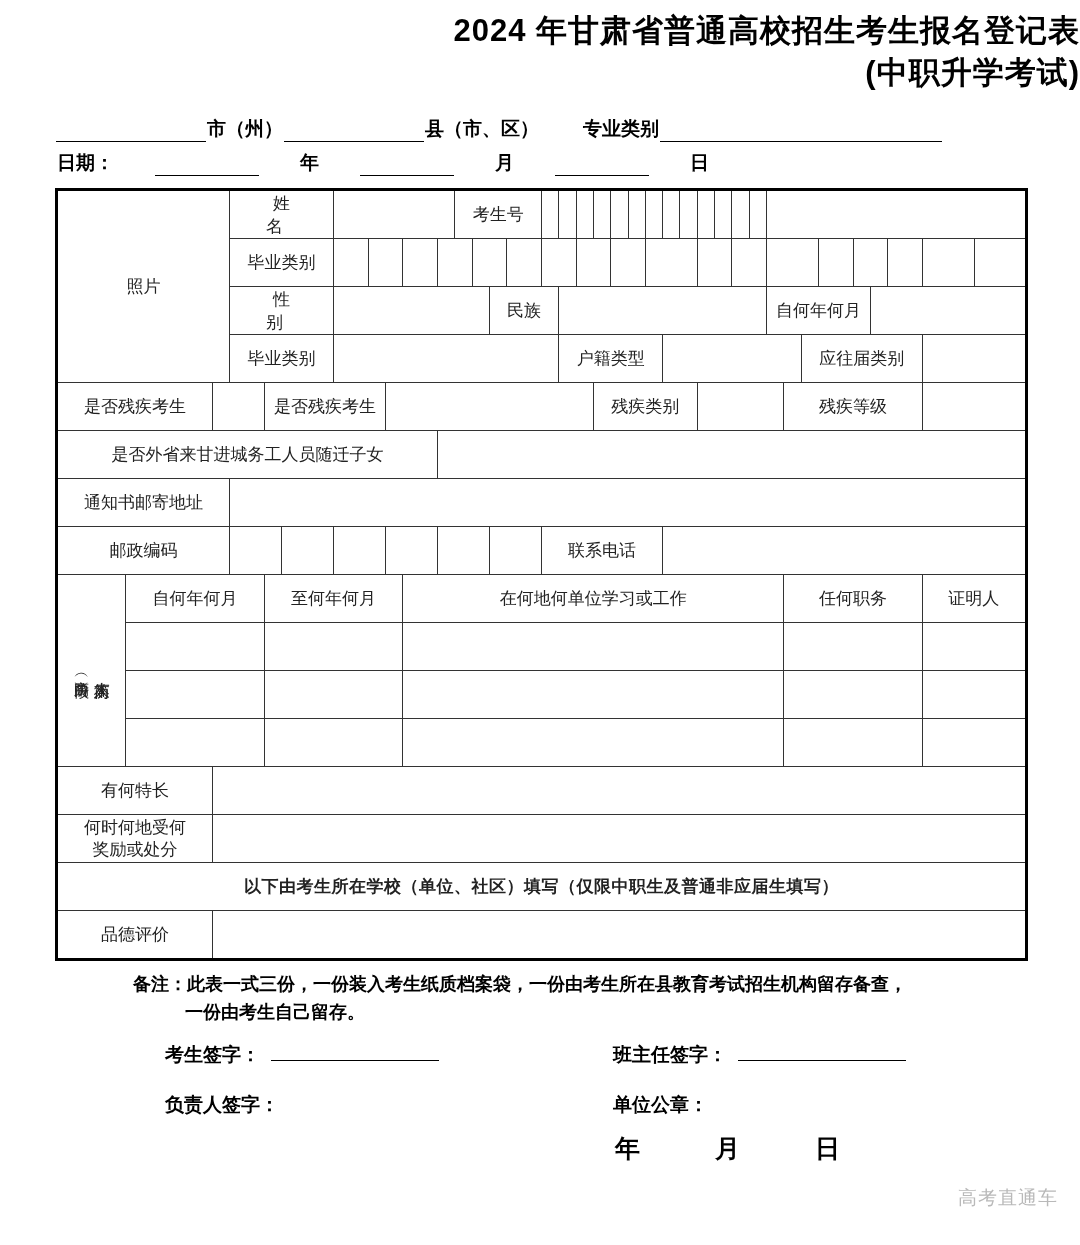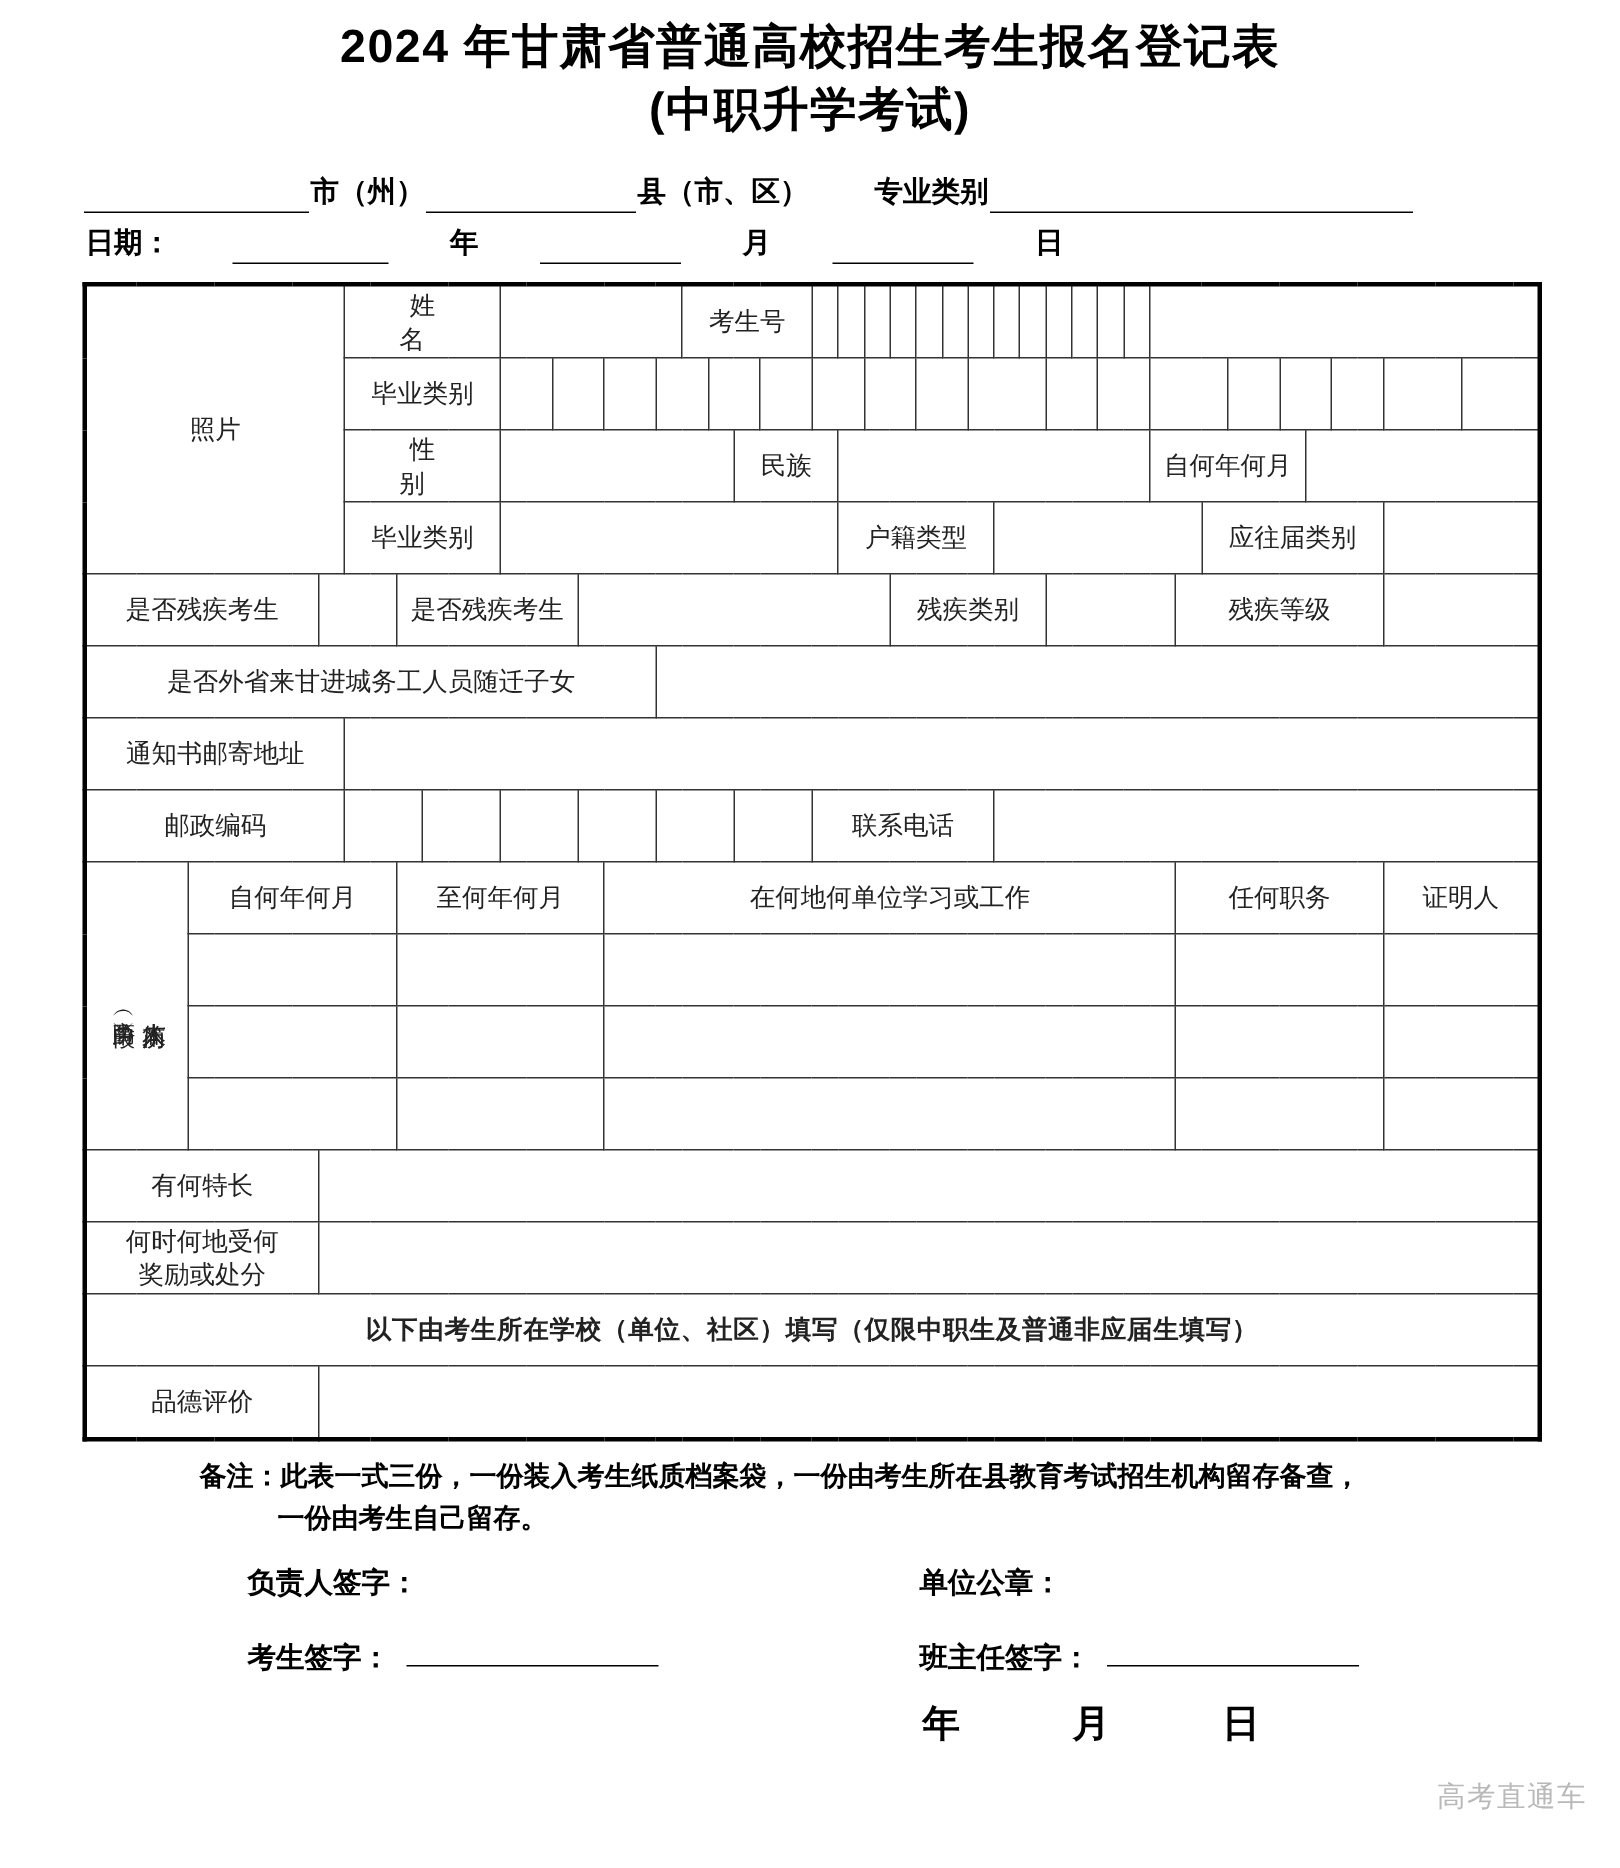--- a/index.html
+++ b/index.html
@@ -21,20 +21,21 @@
     text-align: center;
     padding-top: 10px;
   }
   .title-line {
     font-family: "Liberation Sans", "DejaVu Sans", sans-serif;
     font-weight: bold;
     font-size: 31px;
     letter-spacing: 1px;
     line-height: 42px;
     color: #000;
+    text-align: right;
   }
 
   
   .header-area {
     margin: 22px 0 0 0;
     padding: 0 30px 0 56px;
     font-size: 19px;
     color: #000;
   }
   .hdr-row {
@@ -366,32 +367,32 @@
 </div>
 
 <div class="notes">
   <div>备注：此表一式三份，一份装入考生纸质档案袋，一份由考生所在县教育考试招生机构留存备查，</div>
   <div class="nl2">一份由考生自己留存。</div>
 </div>
 
 <div class="sign-area">
   <div class="sign-row">
     <div class="sign-col-l">
-      <span>负责人签字：</span>
-    </div>
-    <div class="sign-col-r">
-      <span>单位公章：</span>
-    </div>
-  </div>
-  <div class="sign-row">
-    <div class="sign-col-l">
       <span>考生签字：</span>
       <span class="sign-line"></span>
     </div>
     <div class="sign-col-r">
       <span>班主任签字：</span>
       <span class="sign-line"></span>
     </div>
   </div>
+  <div class="sign-row">
+    <div class="sign-col-l">
+      <span>负责人签字：</span>
+    </div>
+    <div class="sign-col-r">
+      <span>单位公章：</span>
+    </div>
+  </div>
   <div class="ymd-row">年 月 日</div>
 </div>
 
 <div class="watermark">高考直通车</div>
 
 </body></html>

